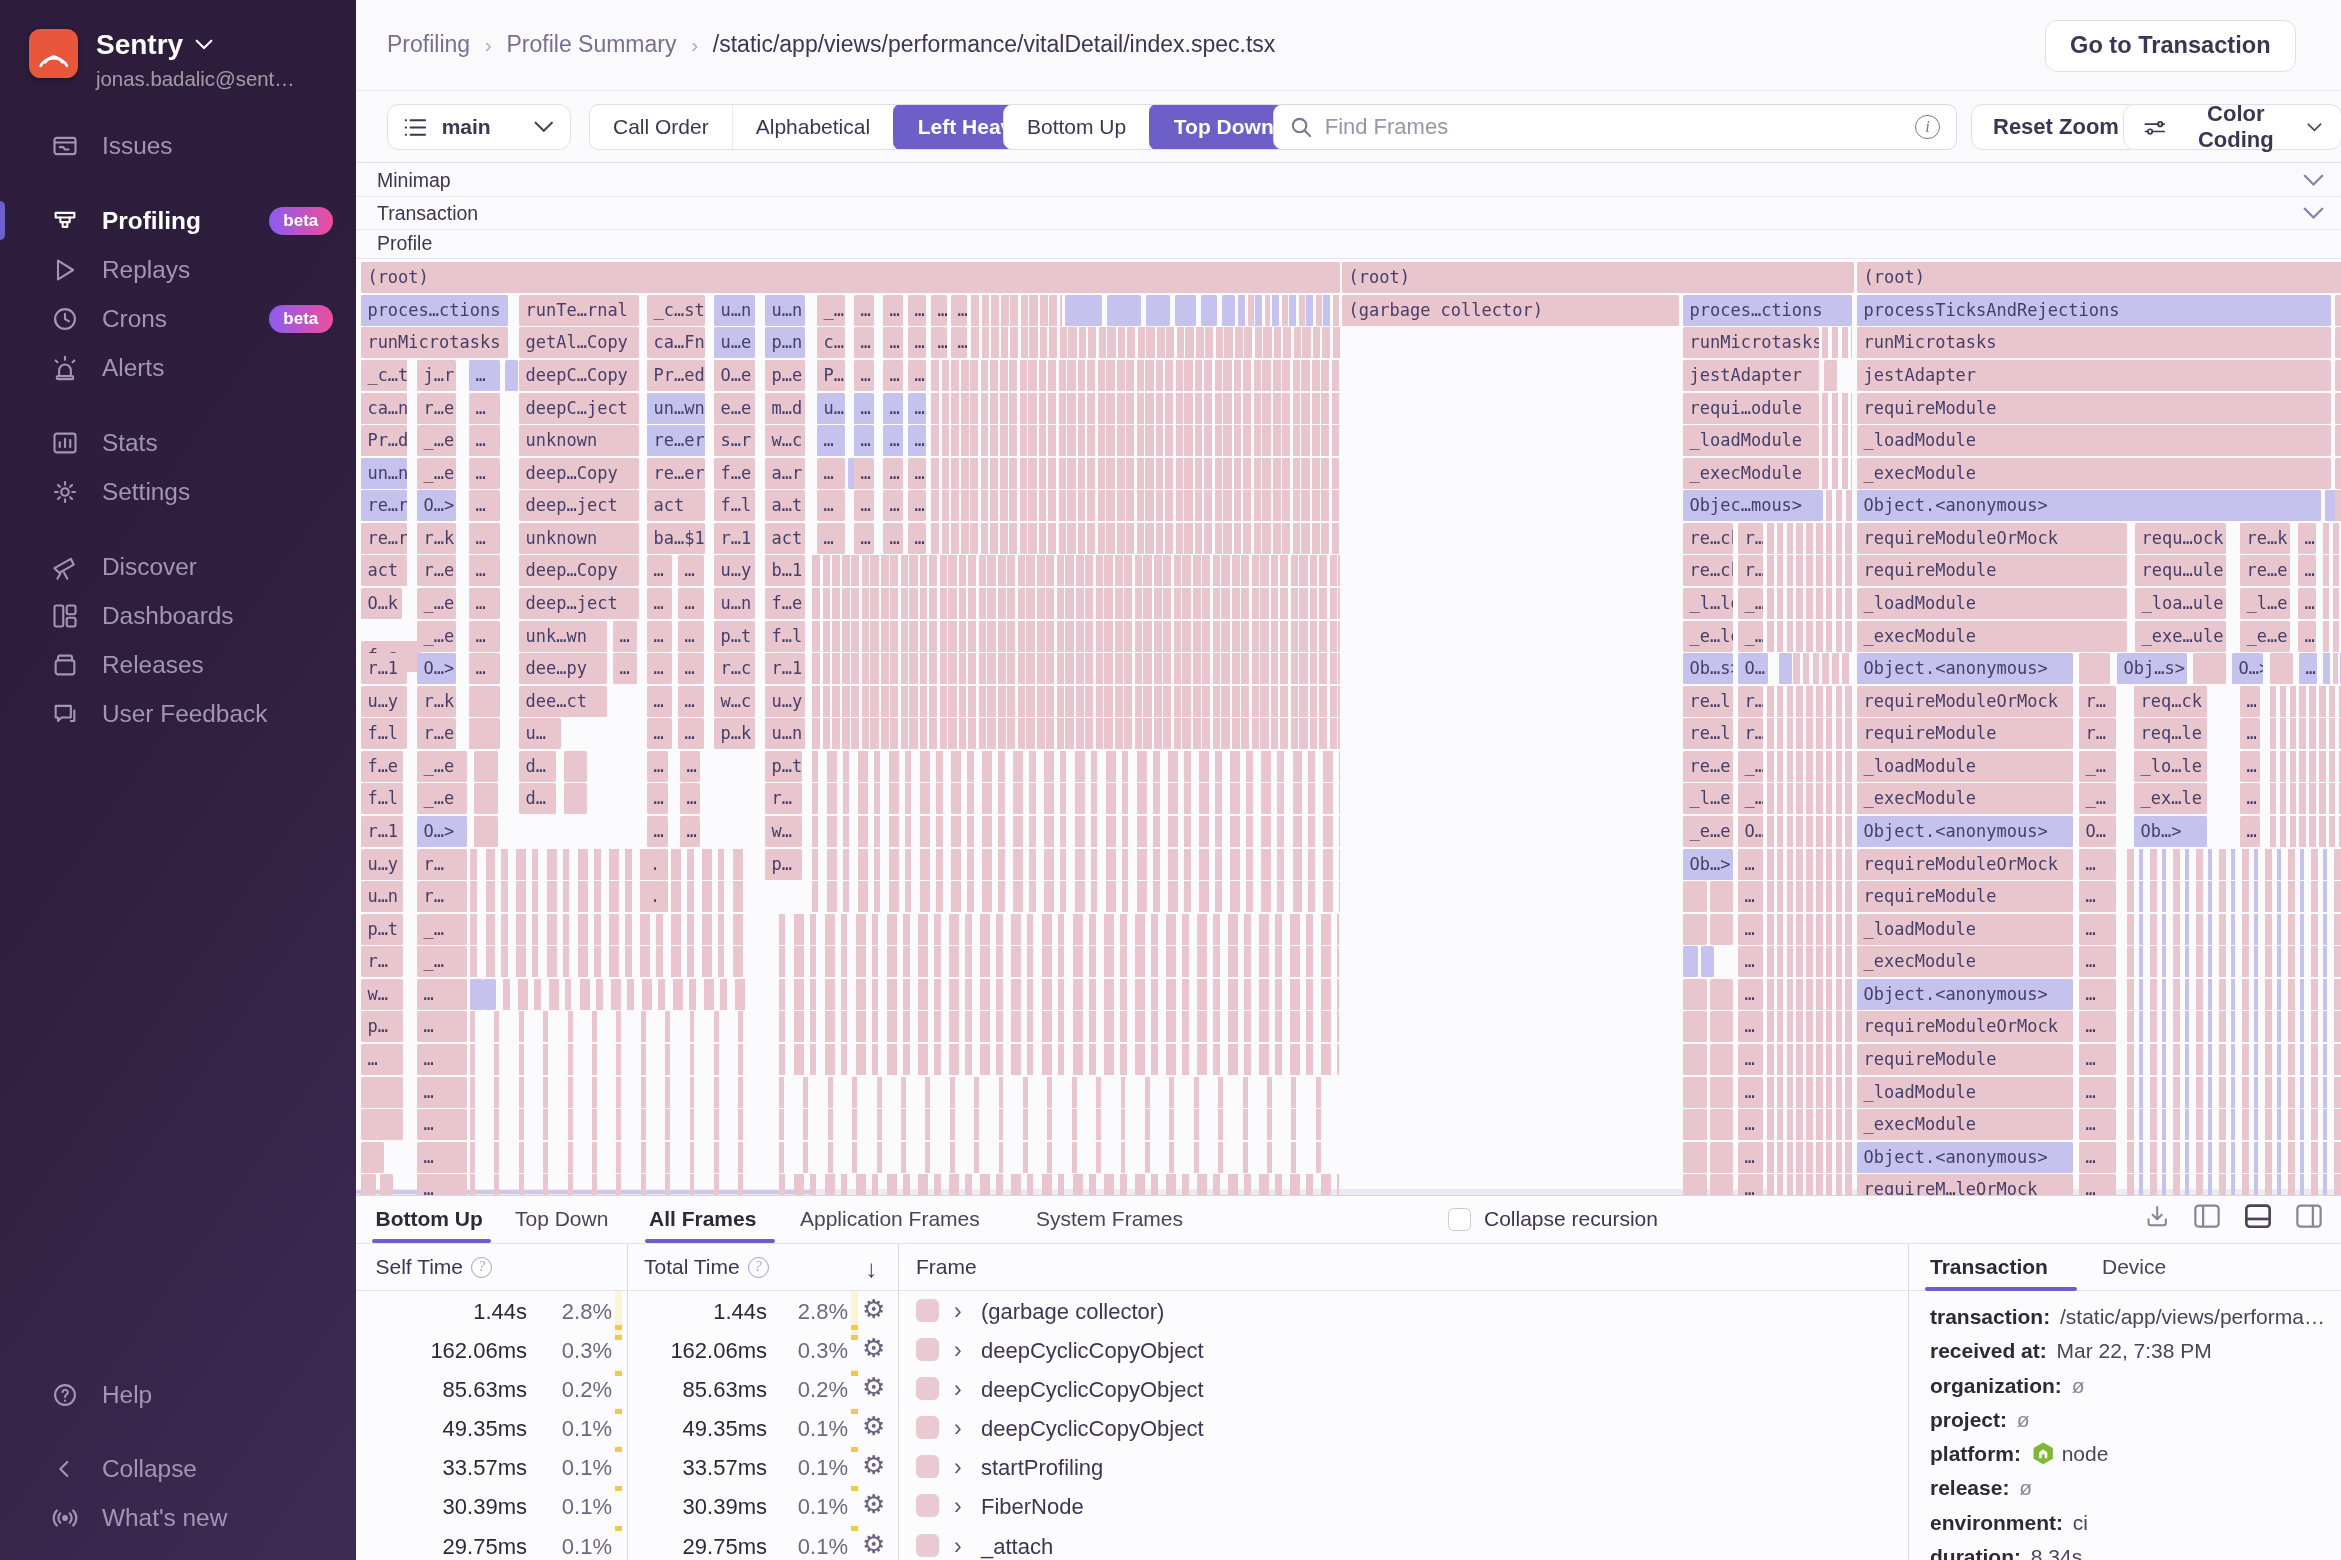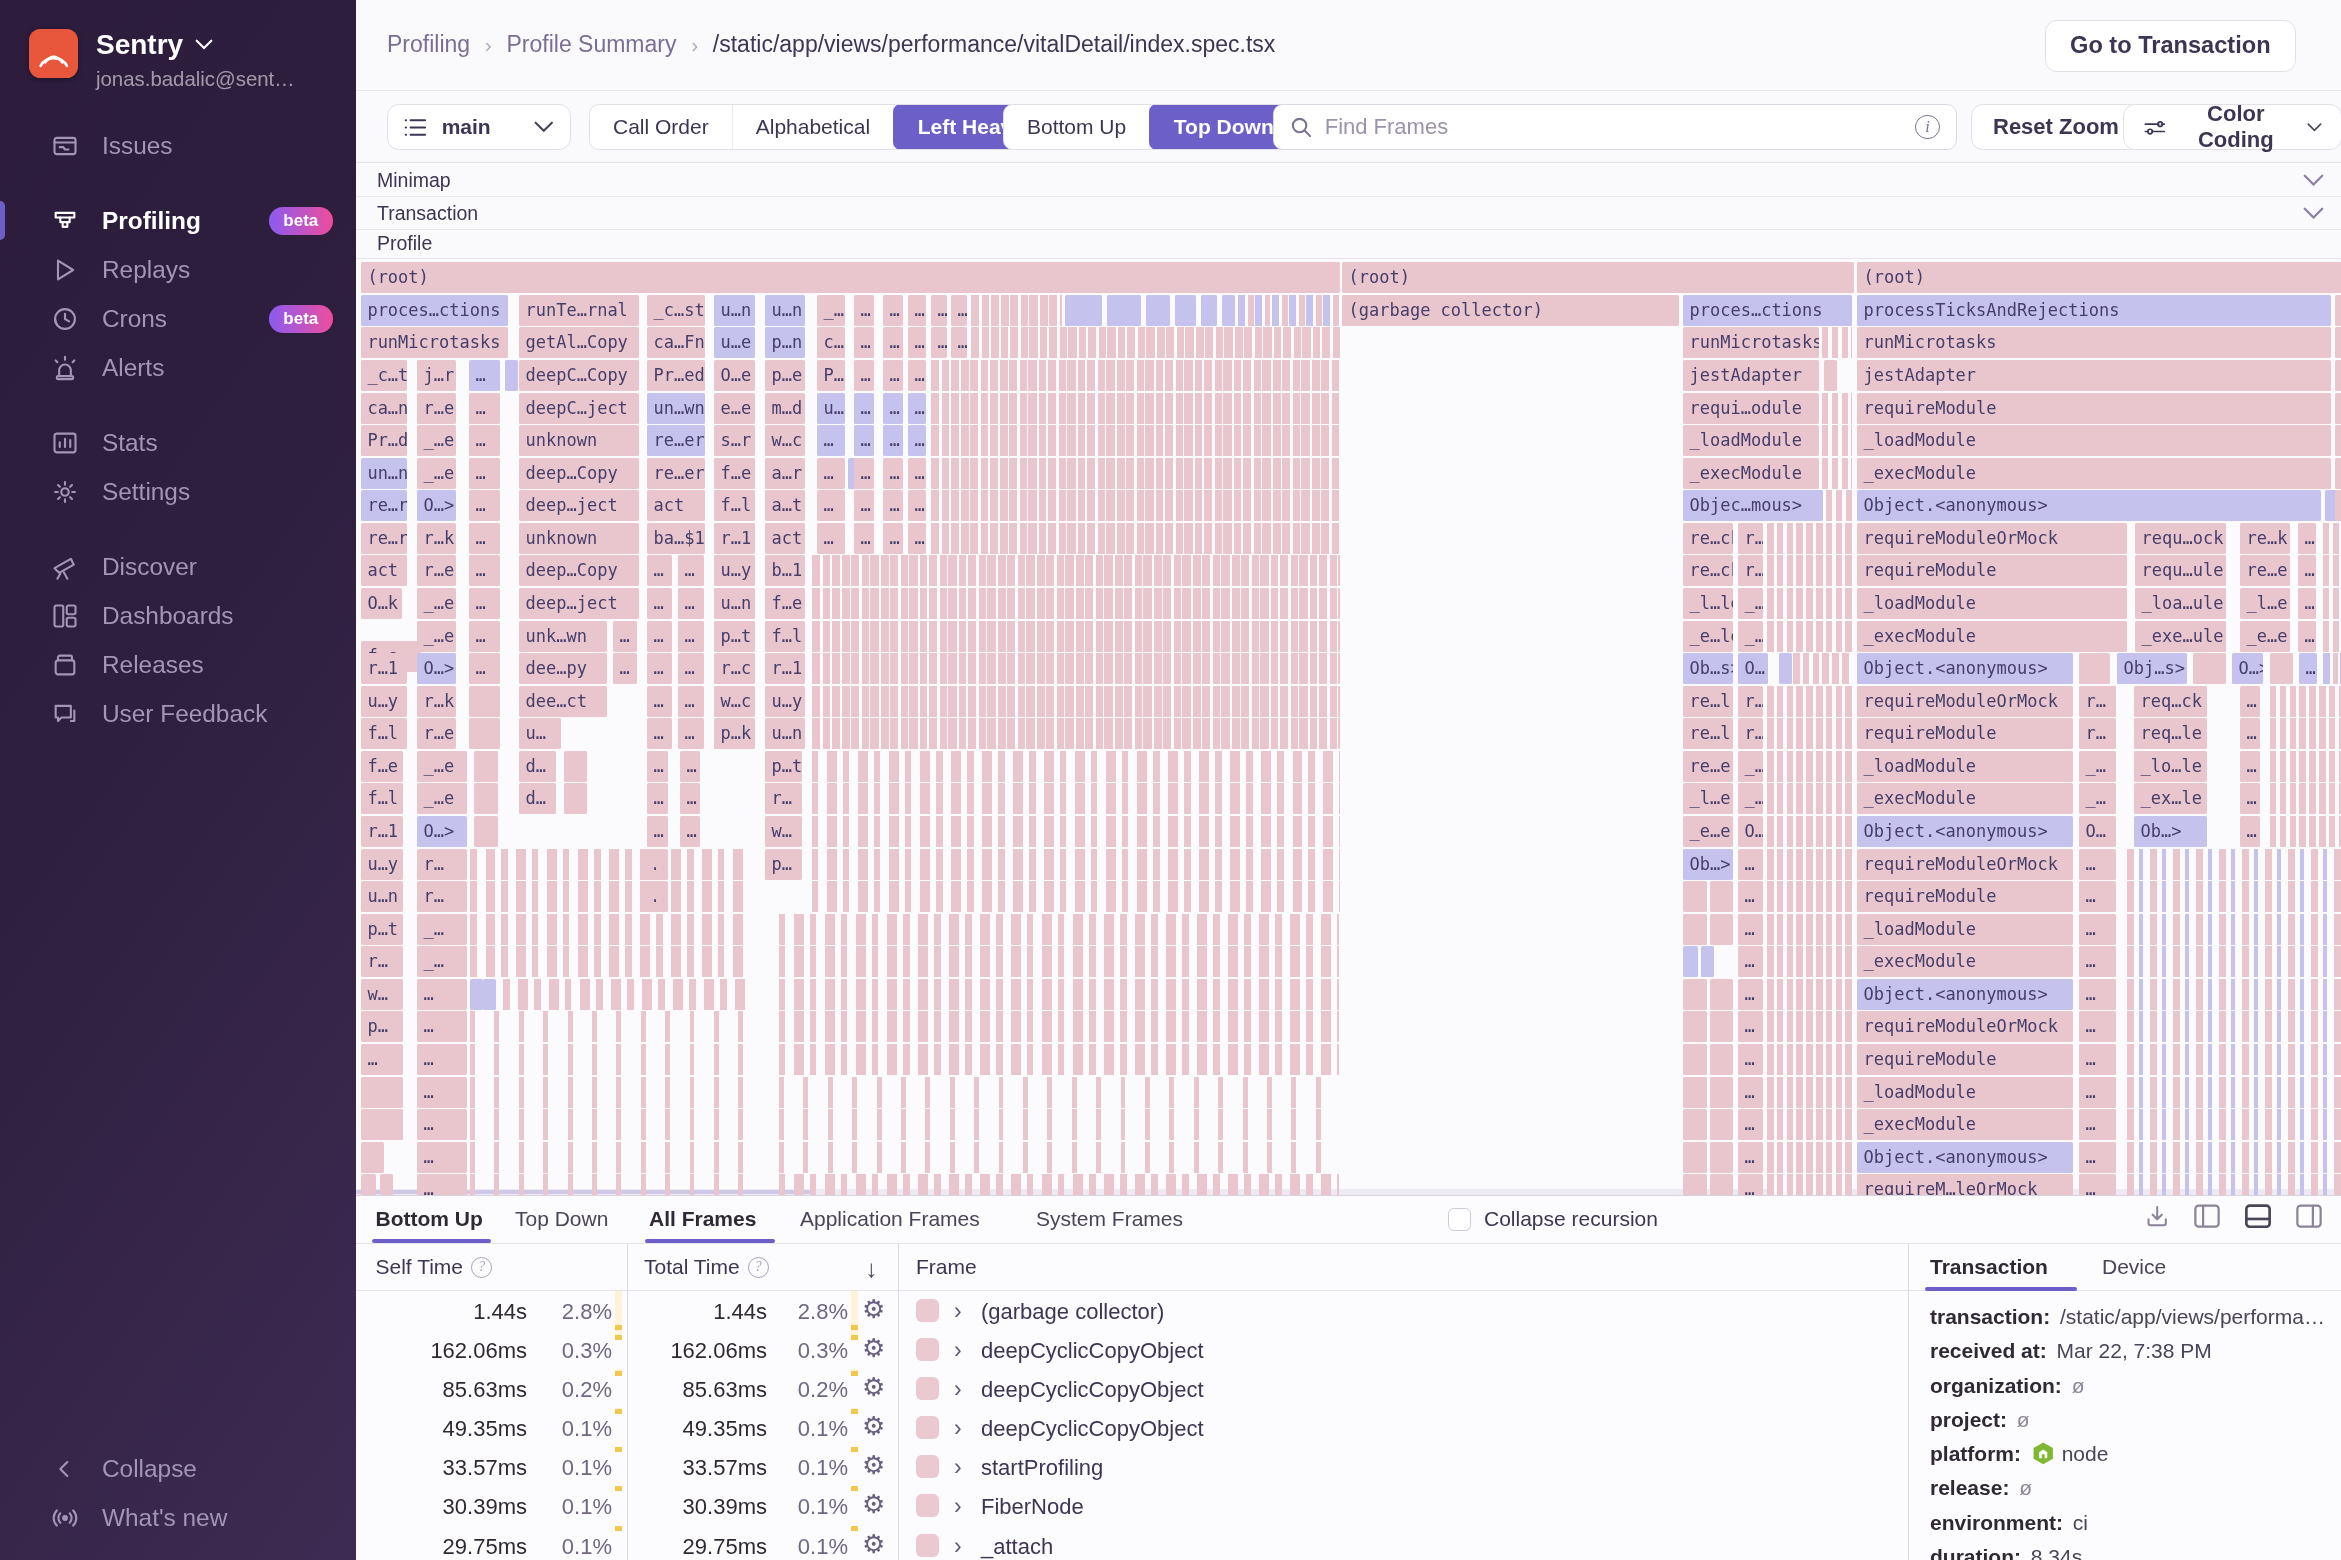--- a/index.html
+++ b/index.html
@@ -239,20 +239,30 @@
             <svg class="icon" width="28" height="28" viewBox="0 0 24 24" fill="none" stroke="currentColor" stroke-width="1.8" stroke-linecap="round" stroke-linejoin="round">
               <path d="M4 5h13v10H9l-3 3v-3H4z"></path>
               <path d="M20 9v9h-3"></path>
             </svg>
           </span>
           <span>User Feedback</span>
         </div>
       </div>
     </div>
   <div id="nav-footer">
+      <div class="nav-item">
+        <span class="ni-icon">
+          <svg class="icon" width="28" height="28" viewBox="0 0 24 24" fill="none" stroke="currentColor" stroke-width="1.8" stroke-linecap="round" stroke-linejoin="round">
+            <circle cx="12" cy="12" r="8.5"></circle>
+            <path d="M9.8 9.5a2.3 2.3 0 1 1 3.2 2.4c-.8.4-1 .9-1 1.8"></path>
+            <path d="M12 16.7v.3"></path>
+          </svg>
+        </span>
+        <span>Help</span>
+      </div>
       <div class="nav-item collapse-item">
         <span class="ni-icon">
           <svg class="icon" width="28" height="28" viewBox="0 0 24 24" fill="none" stroke="currentColor" stroke-width="1.8" stroke-linecap="round" stroke-linejoin="round">
             <path d="M14 6l-6 6 6 6"></path>
           </svg>
         </span>
         <span>Collapse</span>
       </div>
       <div class="nav-item">
         <span class="ni-icon">

